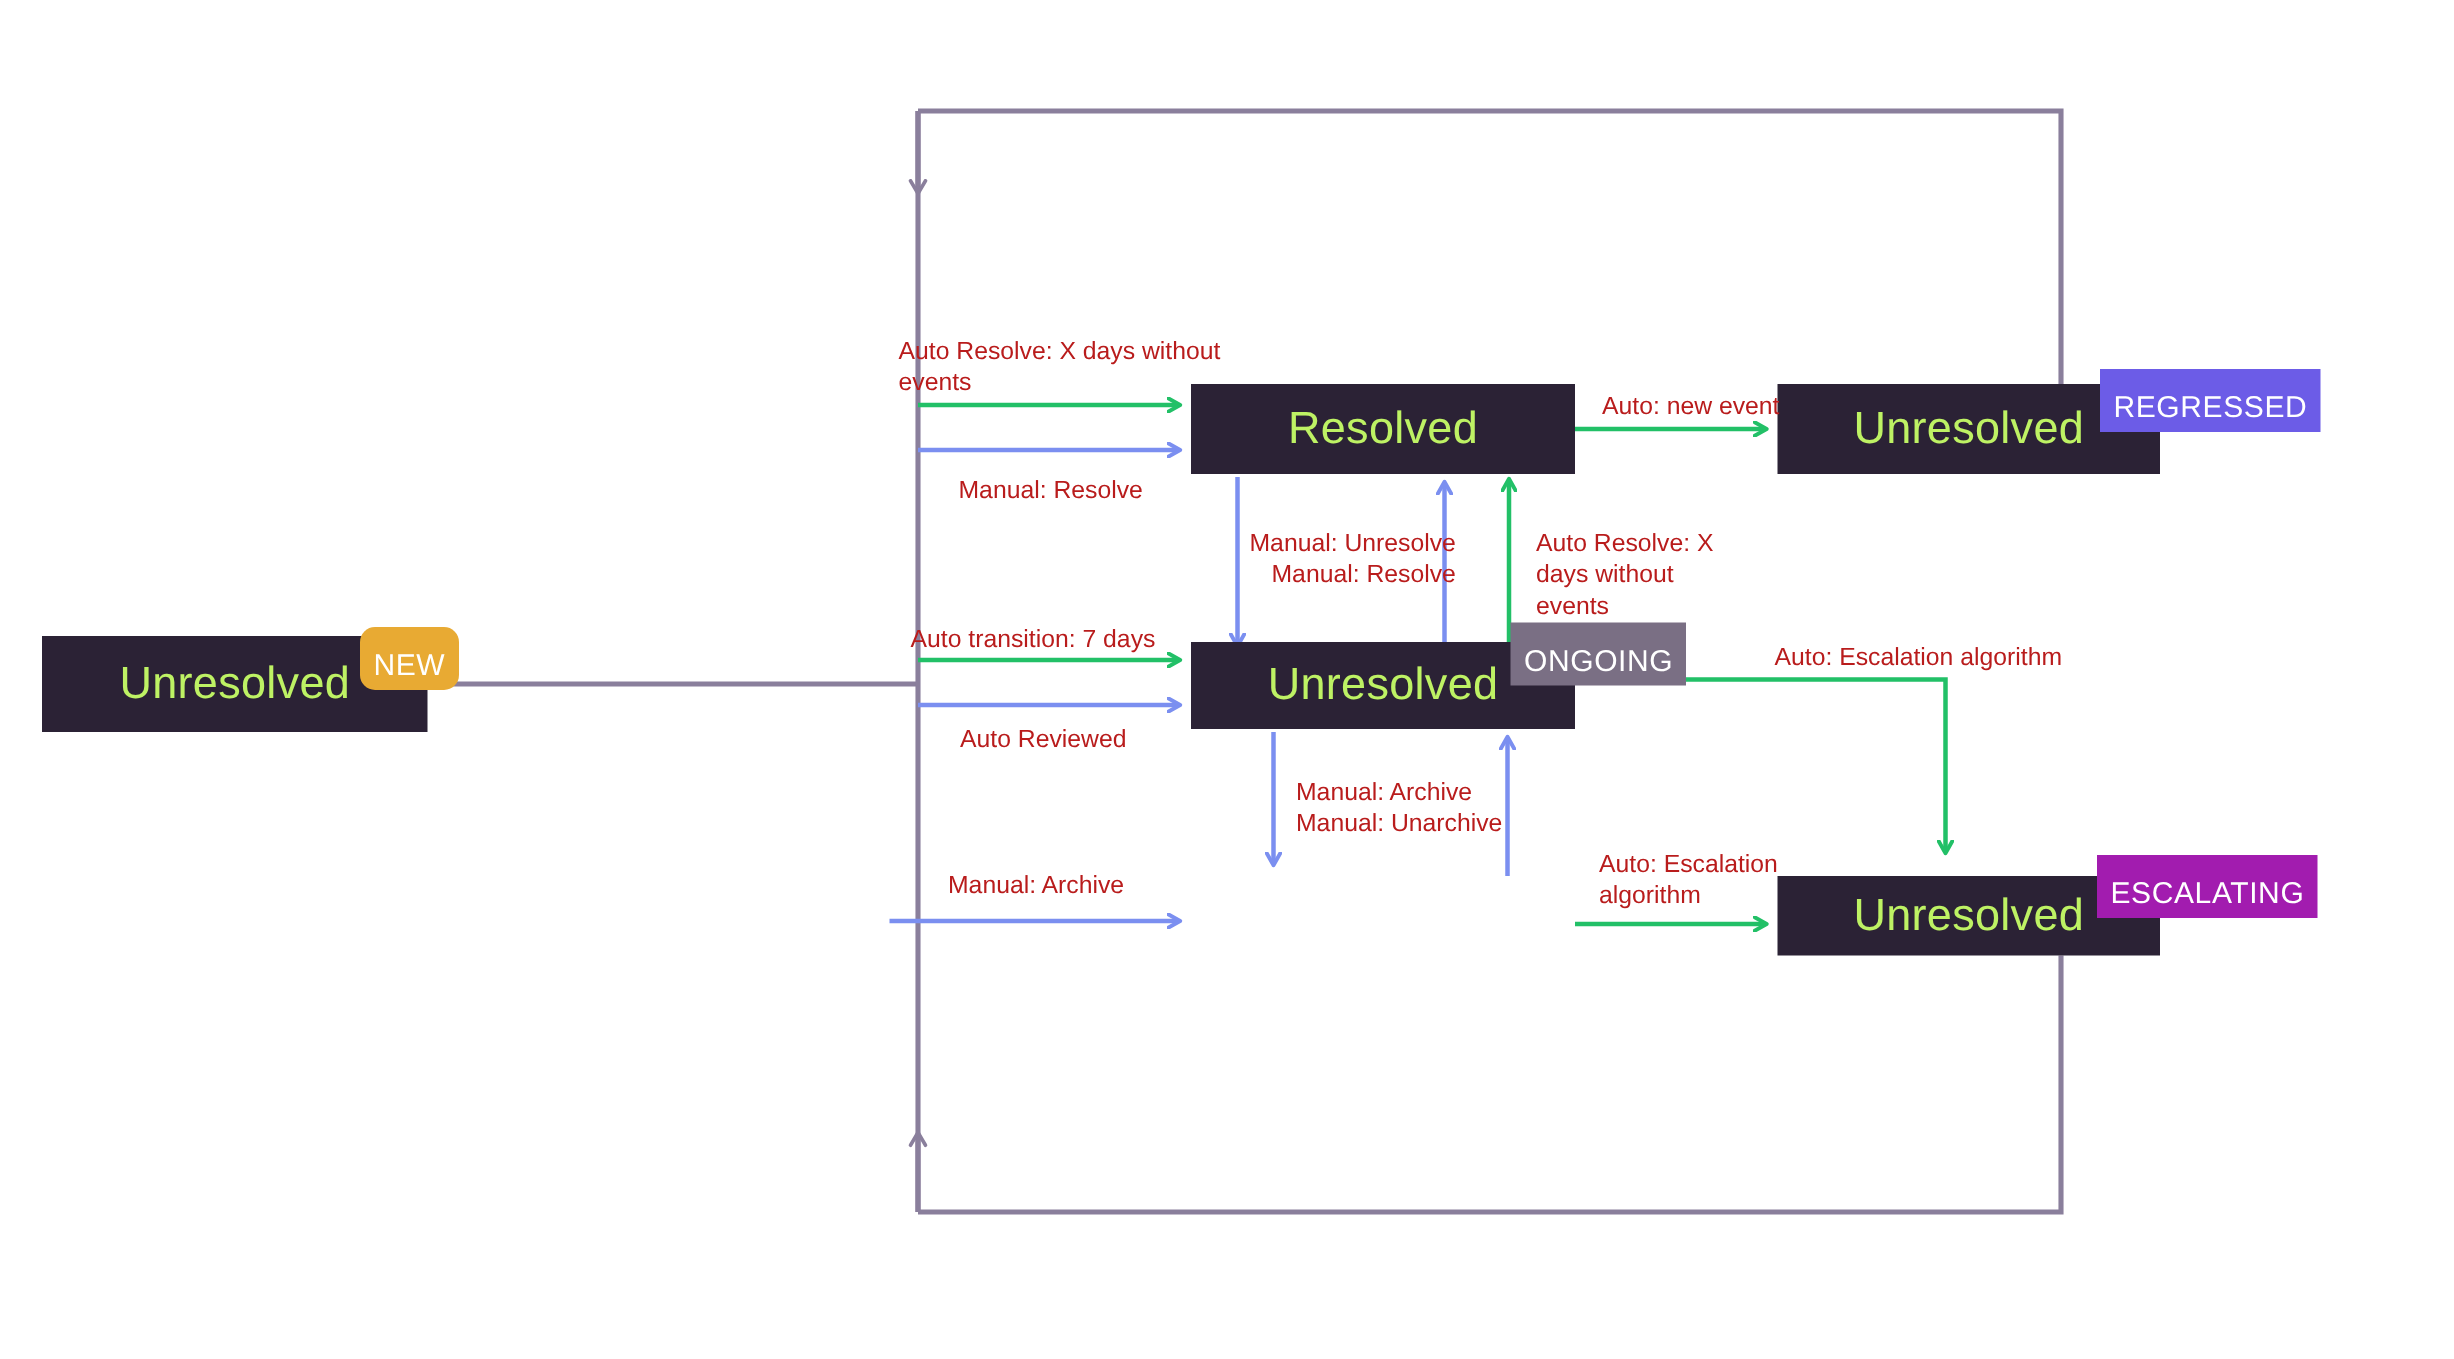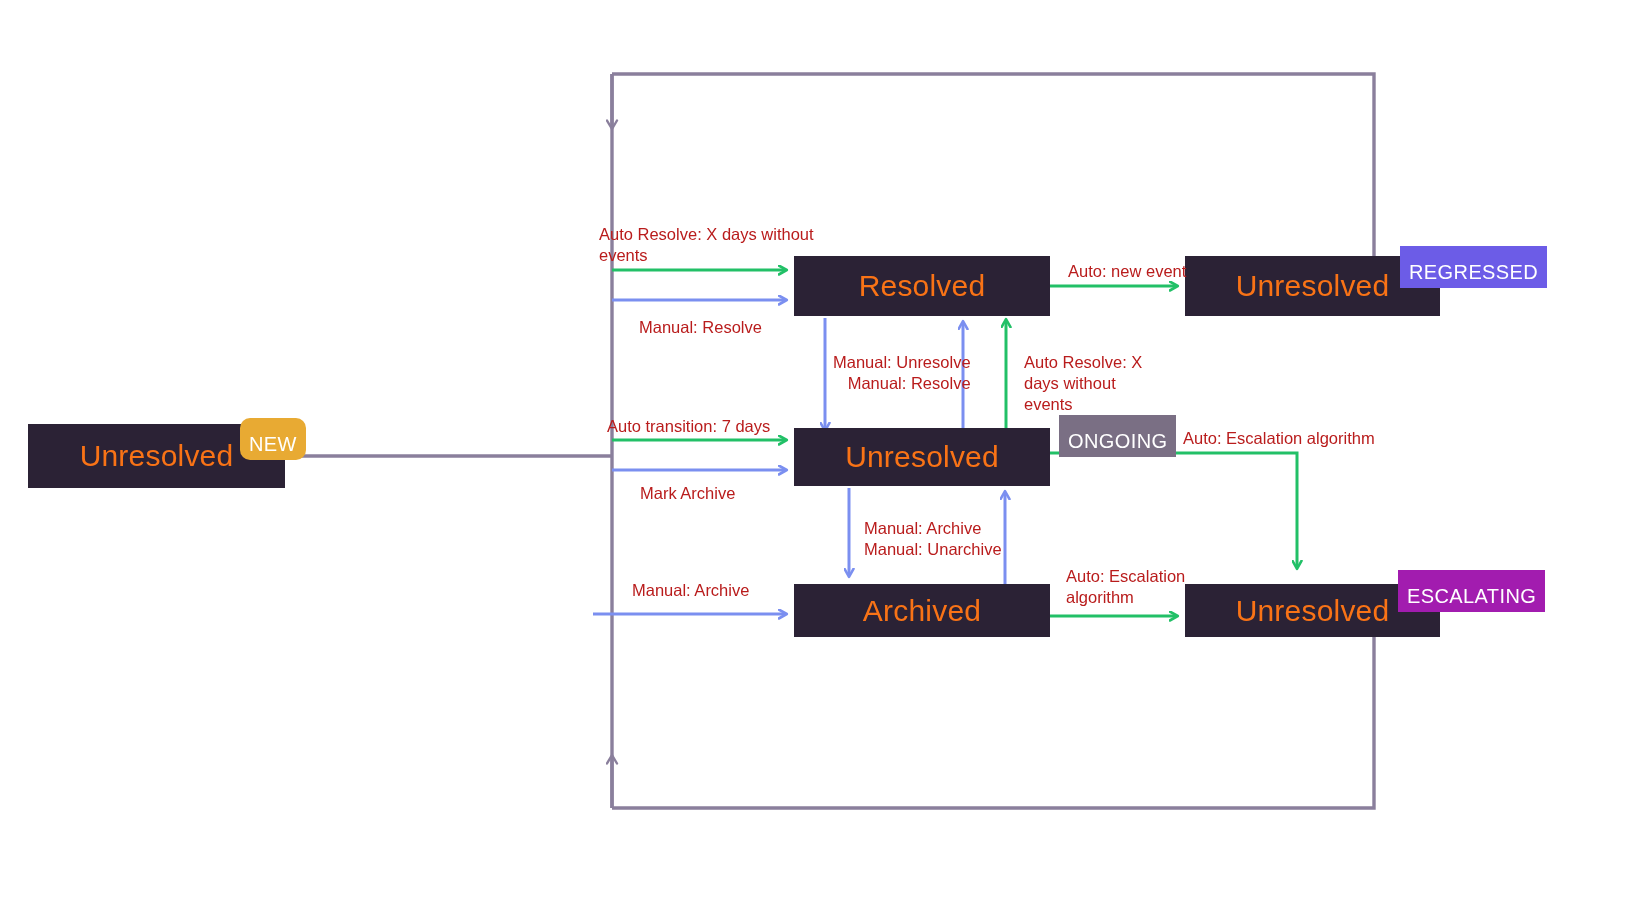--- a/index.html
+++ b/index.html
@@ -3,21 +3,21 @@
 <meta charset="utf-8">
 <style>
   html,body{margin:0;padding:0;background:#ffffff;}
   body{width:1636px;height:906px;position:relative;overflow:hidden;
        font-family:"Liberation Sans","DejaVu Sans",sans-serif;}
   #canvas{position:absolute;inset:0;width:1636px;height:906px;}
   svg.wires{position:absolute;left:0;top:0;width:1636px;height:906px;pointer-events:none;}
 
   .state-box{position:absolute;background:#2b2235;display:flex;align-items:center;
              justify-content:center;box-sizing:border-box;}
-  .state-box .lbl{color:#f97316;font-size:30px;font-weight:400;letter-spacing:.2px;
+  .state-box .lbl{color:#bef264;font-size:30px;font-weight:400;letter-spacing:.2px;
                   line-height:1;white-space:nowrap;}
 
   .badge{position:absolute;color:#ffffff;font-size:20px;line-height:1;
          padding:16px 9px 6px 9px;white-space:nowrap;letter-spacing:.4px;}
   .badge-new{background:#e8aa33;}
   .badge-regressed{background:#6c5ce7;}
   .badge-ongoing{background:#7a6f84;}
   .badge-escalating{background:#a21caf;}
 
   .edge-label{position:absolute;color:#b91c1c;font-size:16.5px;line-height:1.28;
@@ -93,25 +93,22 @@
   </div>
 
   <div class="state-box" style="left:1185px;top:256px;width:255px;height:60px;">
     <span class="lbl">Unresolved</span>
   </div>
   <div class="badge badge-regressed" style="left:1400px;top:246px;">REGRESSED</div>
 
   <div class="state-box" style="left:794px;top:428px;width:256px;height:58px;">
     <span class="lbl">Unresolved</span>
   </div>
-  <div class="badge badge-ongoing" style="left:1059px;top:415px;">ONGOING</div>
+  <div class="badge badge-ongoing" style="left:1007px;top:415px;">ONGOING</div>
 
-  <div class="state-box" style="left:794px;top:584px;width:256px;height:53px;">
-    <span class="lbl">Archived</span>
-  </div>
 
   <div class="state-box" style="left:1185px;top:584px;width:255px;height:53px;">
     <span class="lbl">Unresolved</span>
   </div>
   <div class="badge badge-escalating" style="left:1398px;top:570px;">ESCALATING</div>
 
   <div class="edge-label" style="left:599px;top:224px;">Auto Resolve: X days without
 events</div>
 
   <div class="edge-label" style="left:639px;top:317px;">Manual: Resolve</div>
@@ -120,21 +117,21 @@
 
   <div class="edge-label" style="left:833px;top:352px;text-align:right;">Manual: Unresolve
 Manual: Resolve</div>
 
   <div class="edge-label" style="left:1024px;top:352px;">Auto Resolve: X
 days without
 events</div>
 
   <div class="edge-label" style="left:607px;top:416px;">Auto transition: 7 days</div>
 
-  <div class="edge-label" style="left:640px;top:483px;">Mark Archive</div>
+  <div class="edge-label" style="left:640px;top:483px;">Auto Reviewed</div>
 
   <div class="edge-label" style="left:1183px;top:428px;">Auto: Escalation algorithm</div>
 
   <div class="edge-label" style="left:864px;top:518px;">Manual: Archive
 Manual: Unarchive</div>
 
   <div class="edge-label" style="left:632px;top:580px;">Manual: Archive</div>
 
   <div class="edge-label" style="left:1066px;top:566px;">Auto: Escalation
 algorithm</div>

